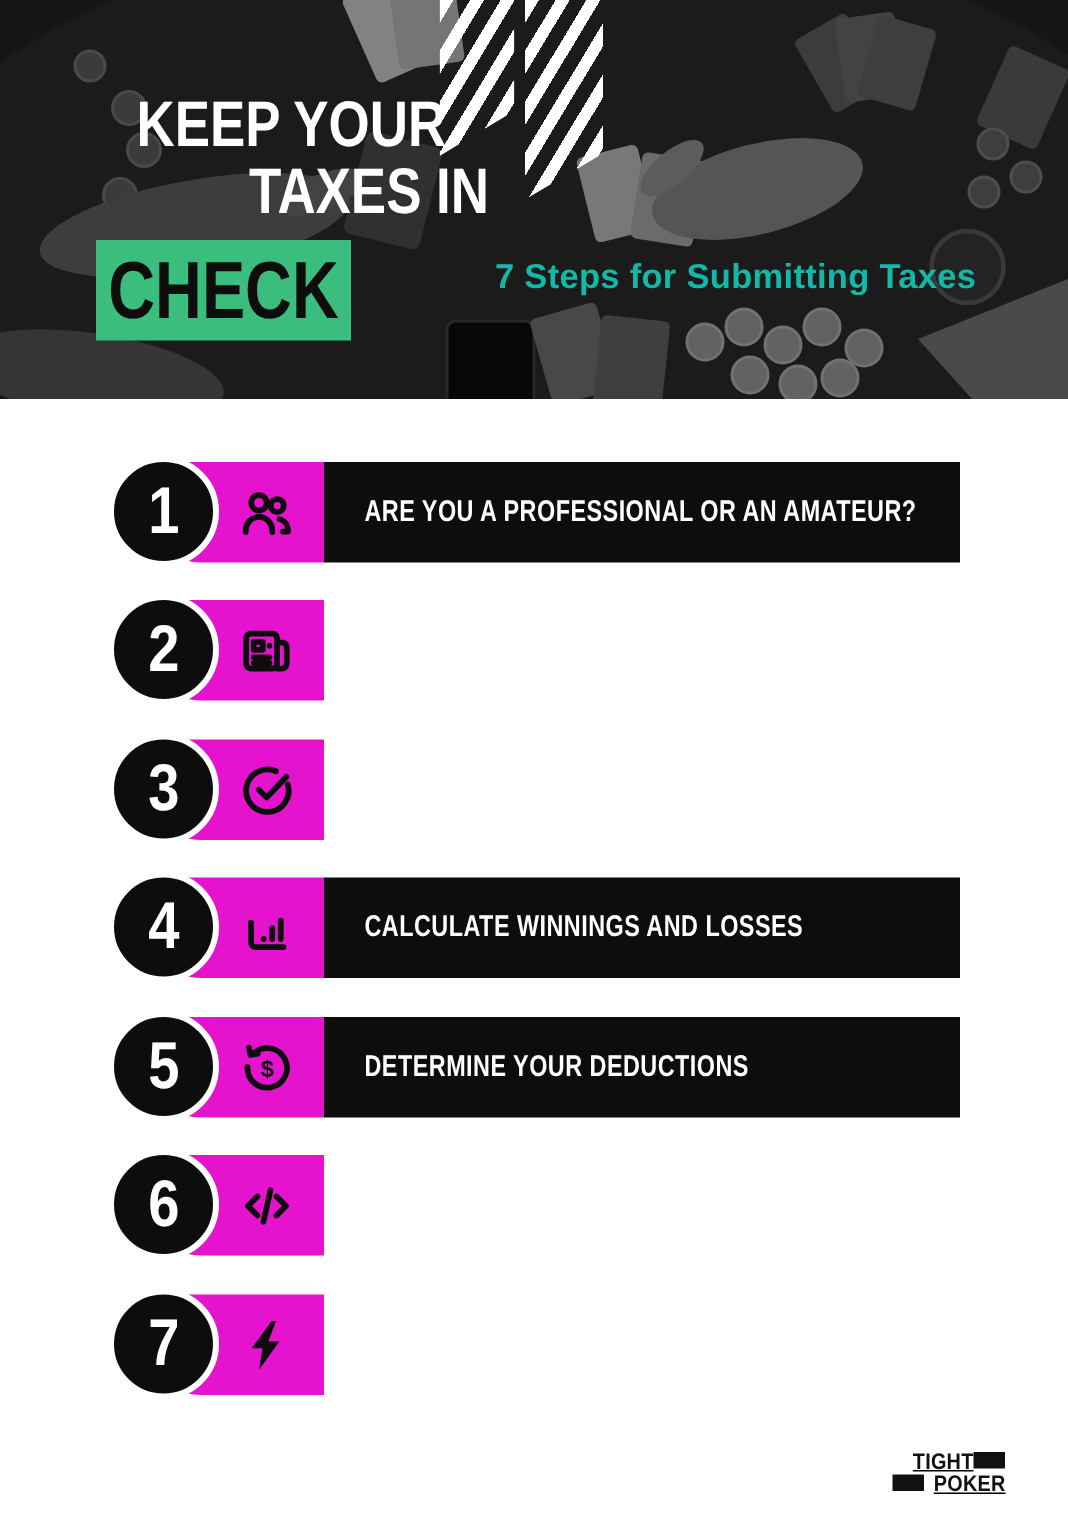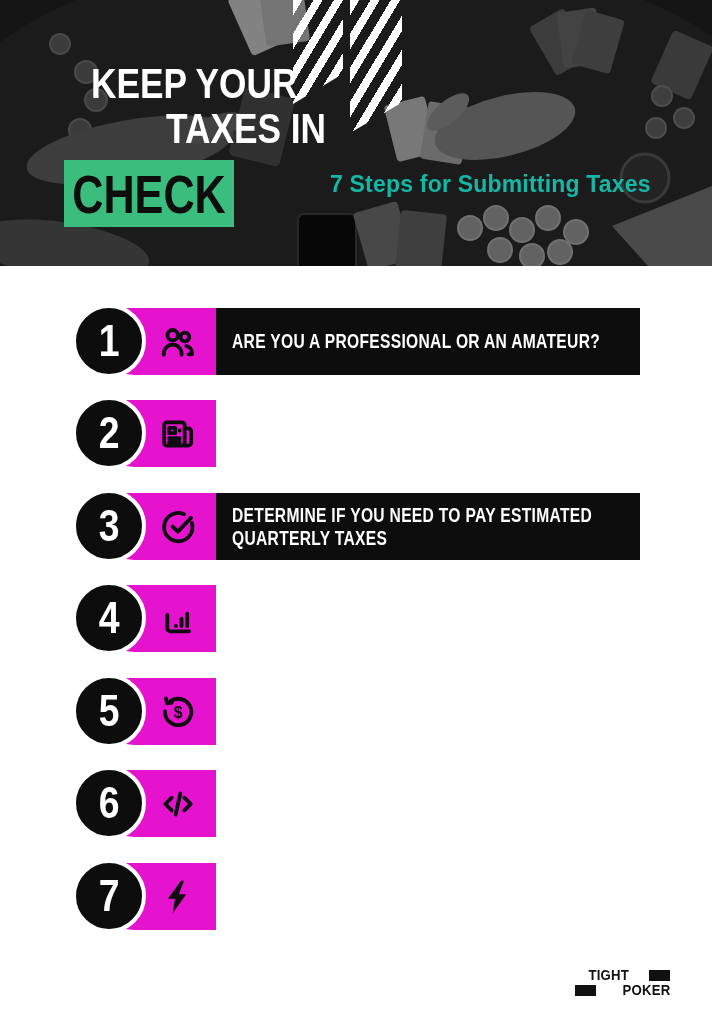--- a/index.html
+++ b/index.html
@@ -28,35 +28,35 @@
 
   .subtitle{position:absolute; left:298px; top:171px; color:#14b8a6; font-weight:bold;
       font-size:23px; line-height:27px; letter-spacing:.2px;margin-left:32px;}
 
   
   .row{position:absolute; left:0; width:712px; height:67px;}
   .row .pink{position:absolute; left:98px; top:0; width:118px; height:67px;
       background:var(--magenta,#E513CE); border-bottom-left-radius:36px;}
   .row .bar{position:absolute; left:216px; top:0; width:424px; height:67px;
       background:var(--bar-black,#0D0D0D); display:flex; flex-direction:column;
-      justify-content:center; padding-left:16px; box-sizing:border-box; gap:2px;}
+      justify-content:center; padding-left:27px; box-sizing:border-box; gap:2px;}
   .row .bar .line{color:#fff; font-weight:bold; font-size:20px; line-height:21px;
       white-space:nowrap; transform:scaleX(.78); transform-origin:left center; letter-spacing:.4px;}
   .row .num-circle{position:absolute; left:72px; top:-4px; width:66px; height:66px;
       background:var(--bar-black,#0D0D0D); border:4px solid #fff; border-radius:50%;
       display:flex; align-items:center; justify-content:center; z-index:2;}
   .row .num-circle .num{color:#fff; font-weight:bold; font-size:44px; line-height:1;
       transform:scaleX(.85); transform-origin:center;}
   .row .step-icon{position:absolute; left:158px; top:14px; width:40px; height:40px; z-index:1;}
   .row .step-icon svg{width:40px; height:40px; display:block;}
 
   
   .brand{position:absolute; right:42px; bottom:28px; display:flex; flex-direction:column;
       align-items:flex-end; gap:2px;}
-  .brand .b-line{display:flex; align-items:flex-end; gap:20px;}
+  .brand .b-line{display:flex; align-items:flex-start; gap:0;text-decoration:underline;}
   .brand .b-text{color:#111; font-weight:bold; font-size:15px; line-height:13px;
       transform:scaleX(.88); transform-origin:right center; letter-spacing:.2px;}
   .brand .b-block{width:21px; height:11px; background:#111;}
 </style>
 </head>
 <body>
 
 <div class="page" style="--magenta: #E513CE; --green: #3ABD7D; --bar-black: #0D0D0D; --page-bg: #FFFFFF;">
 
   <div class="header">
@@ -167,54 +167,56 @@
       <path d="M6.7 14.5h6.3M6.7 16.8h6.3M13 9.9h.01"></path>
             </g>
           </svg>
         </div>
         <div class="num-circle">
           <span class="num">2</span>
         </div>
       </div>
       <div class="row" style="top: 493px;">
         <div class="pink"></div>
-        <div class="bar">
-          <div class="line">DETERMINE IF YOU NEED TO PAY ESTIMATED</div>
-          <div class="line">QUARTERLY TAXES</div>
-        </div>
         <div class="step-icon">
           <svg viewBox="0 0 24 24">
             <g stroke="#0D0D0D" stroke-width="2.3" fill="none" stroke-linecap="round" stroke-linejoin="round">
       <path d="M20.3 9.6a8.5 8.5 0 1 1-4.7-5.3"></path>
       <path d="M8.7 11.7l3.2 3.1 7.9-8.3"></path>
             </g>
           </svg>
         </div>
         <div class="num-circle">
           <span class="num">3</span>
         </div>
       </div>
       <div class="row" style="top: 585px;">
         <div class="pink"></div>
+        <div class="bar">
+          <div class="line">CALCULATE WINNINGS AND LOSSES</div>
+        </div>
         <div class="step-icon">
           <svg viewBox="0 0 24 24">
             <g stroke="#0D0D0D" stroke-width="2.3" fill="none" stroke-linecap="round" stroke-linejoin="round">
       <path d="M5.6 9.6v7.9a1.9 1.9 0 0 0 1.9 1.9h11.1"></path>
       <path d="M10.7 16.2v-.01"></path>
       <path d="M14.1 16.2v-4.4"></path>
       <path d="M17.5 16.2V8.8"></path>
             </g>
           </svg>
         </div>
         <div class="num-circle">
           <span class="num">4</span>
         </div>
       </div>
       <div class="row" style="top: 678px;">
         <div class="pink"></div>
+        <div class="bar">
+          <div class="line">DETERMINE YOUR DEDUCTIONS</div>
+        </div>
         <div class="step-icon">
           <svg viewBox="0 0 24 24">
             <g stroke="#0D0D0D" stroke-width="2.3" fill="none" stroke-linecap="round" stroke-linejoin="round">
       <path d="M4.2 11.6a7.9 7.9 0 1 0 2.6-5.5"></path>
       <path d="M4.8 3.9l.6 2.9 2.9-.5"></path>
             </g>
       <text x="12.1" y="15.5" text-anchor="middle" font-family="Liberation Sans, sans-serif" font-weight="bold" font-size="9.5" fill="#0D0D0D" stroke="none">$</text>
           </svg>
         </div>
         <div class="num-circle">

